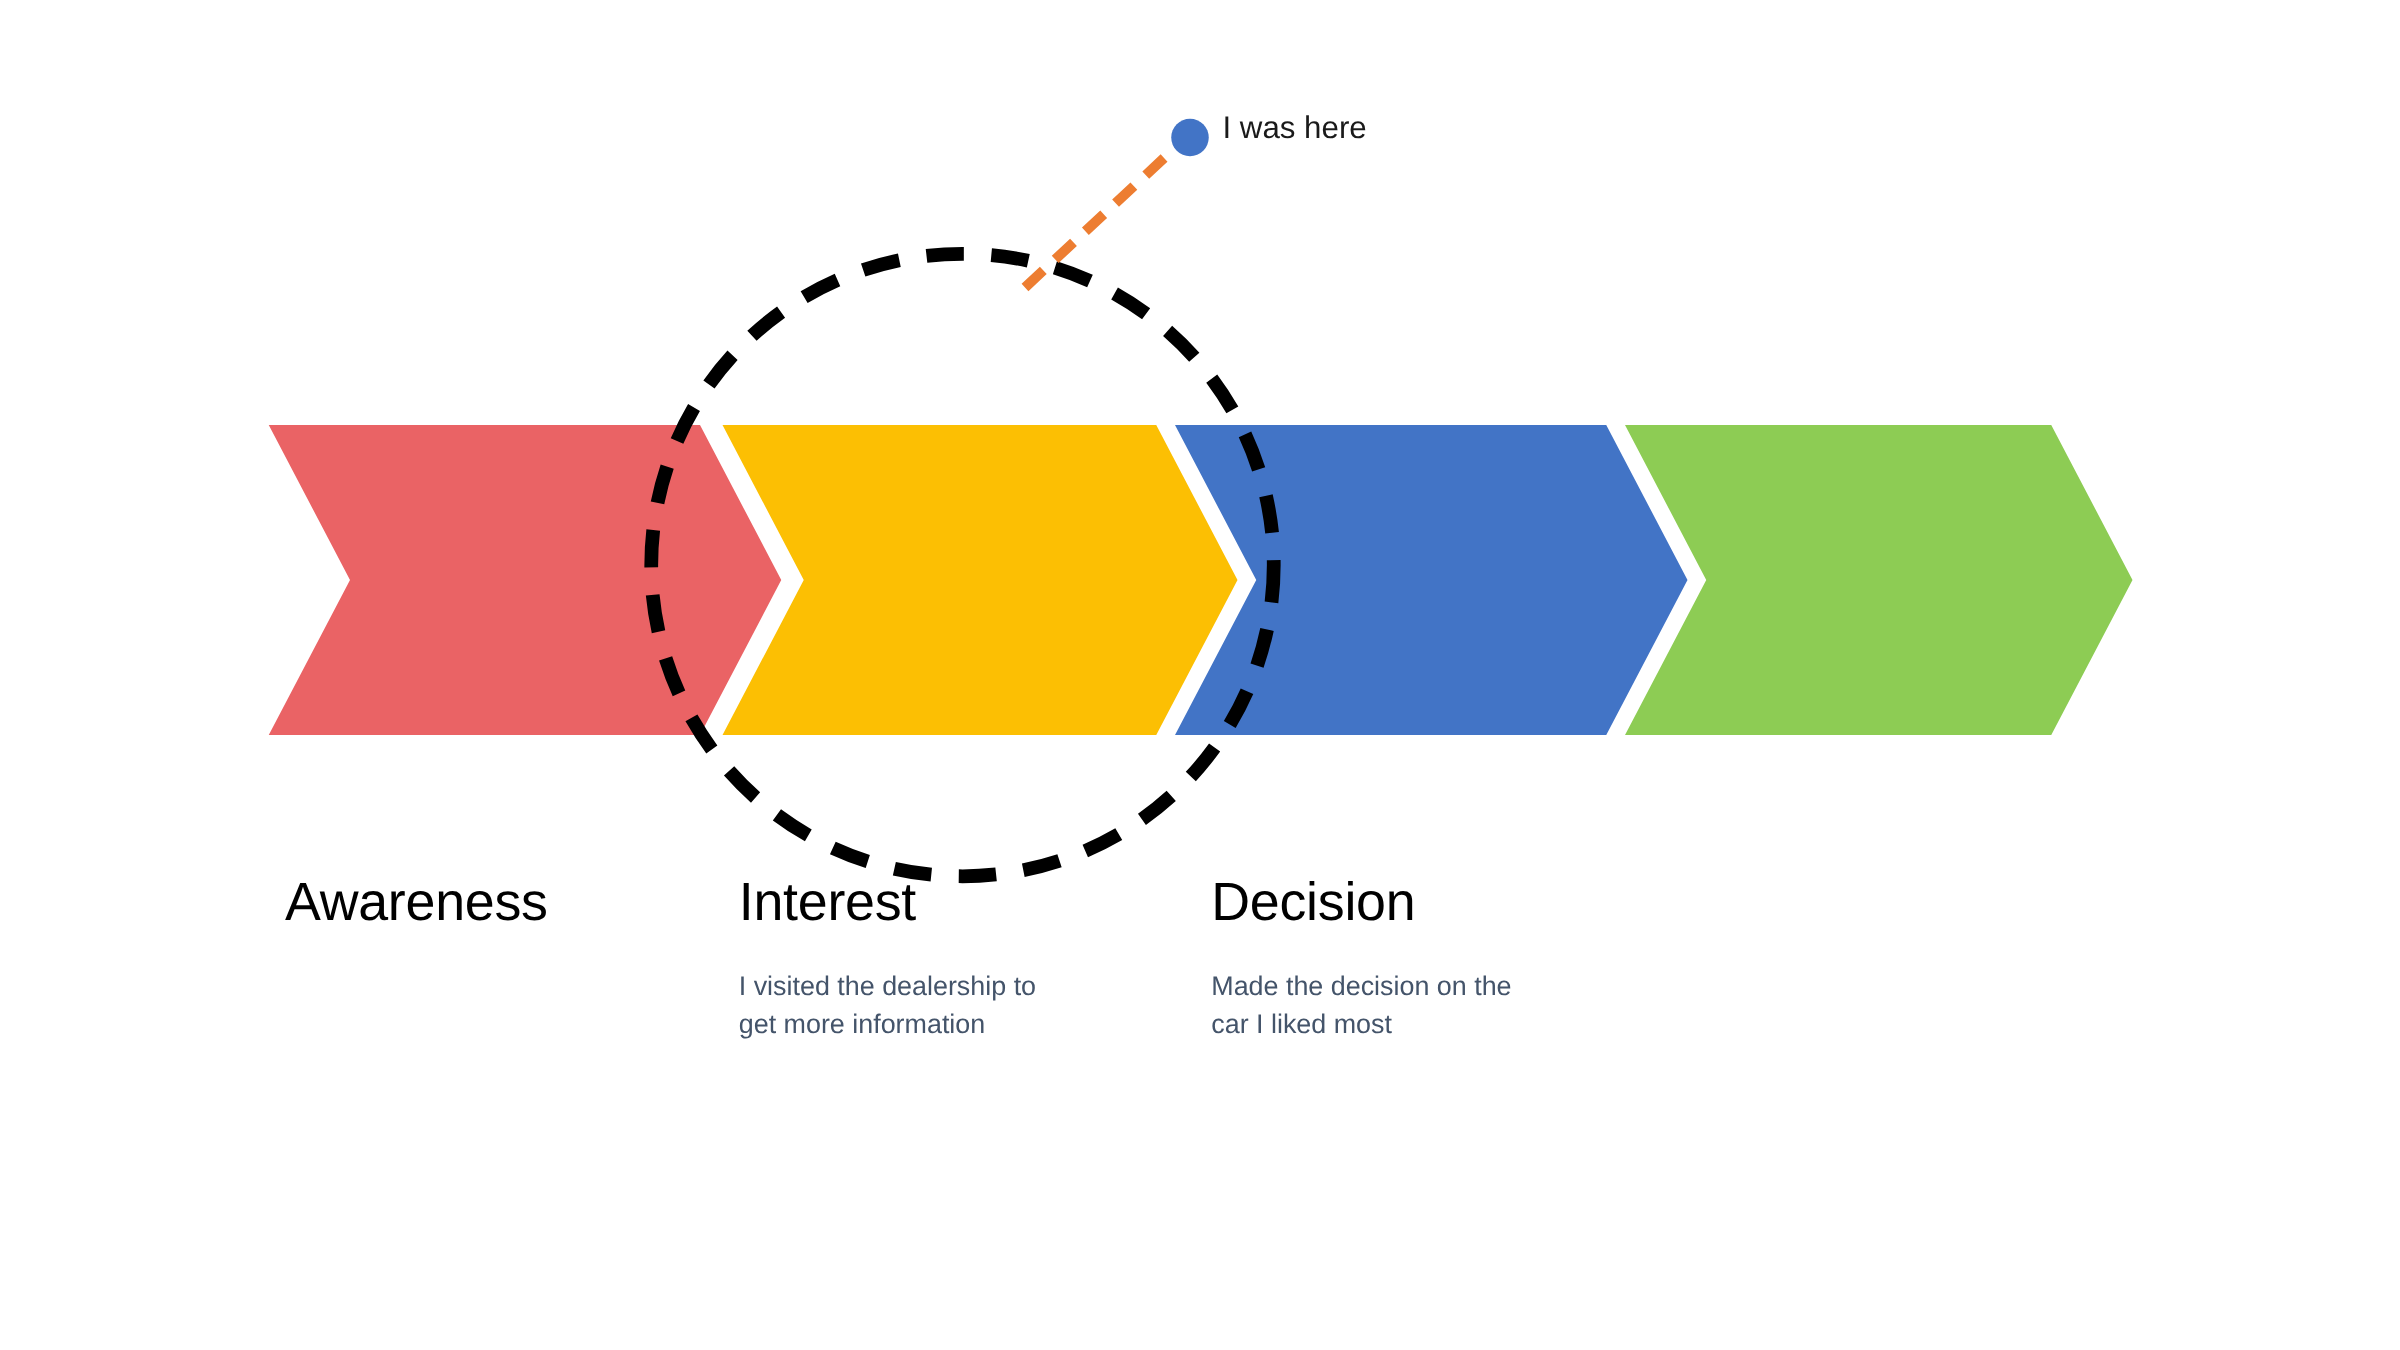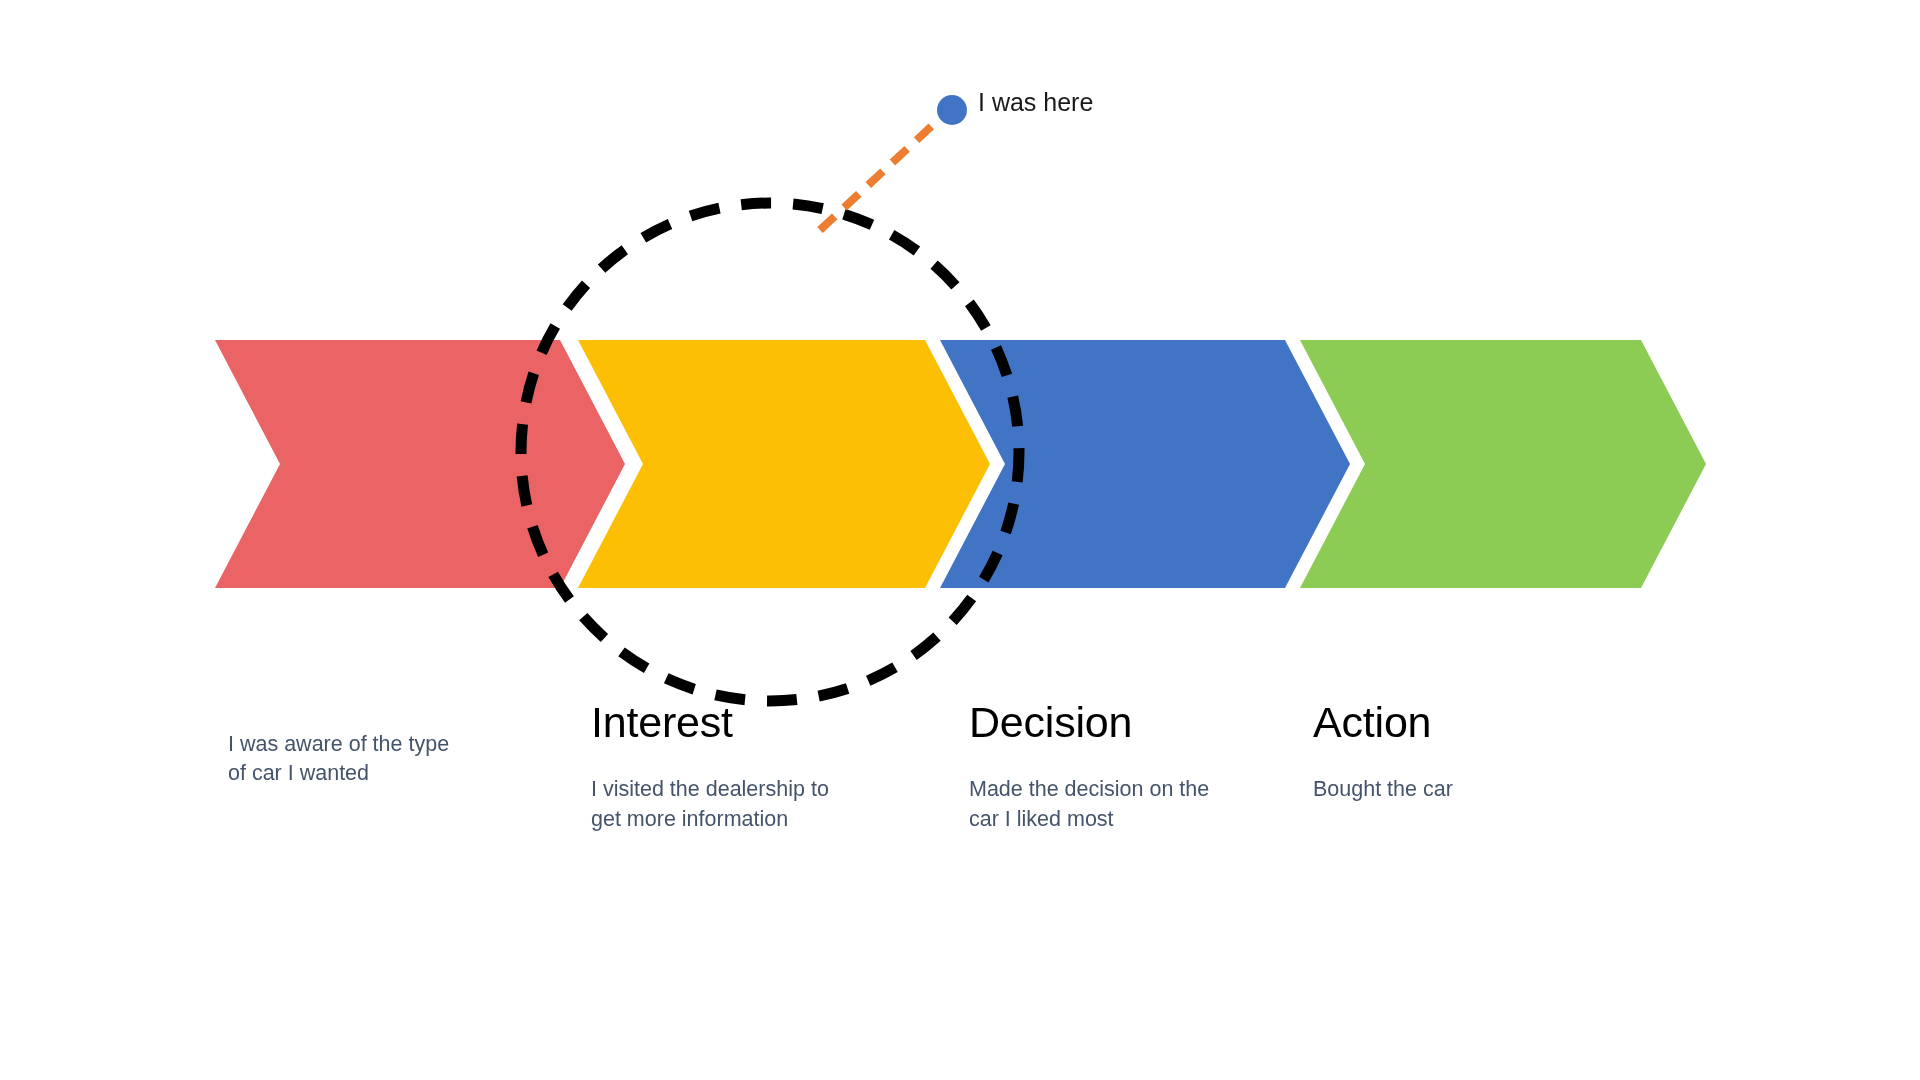--- a/index.html
+++ b/index.html
@@ -87,32 +87,28 @@
     <line id="here-connector" x1="820" y1="230" x2="936" y2="122" stroke="#ed7d31" stroke-width="8" stroke-dasharray="20 13" stroke-linecap="butt"></line>
 
     <circle id="here-dot" cx="952" cy="110" r="15" fill="#4274c6"></circle>
   </svg>
 
   <div class="labels-layer">
 
     <div id="here-marker-label">I was here</div>
 
     <div class="stage-label" style="left:228px; top:700px;">
-      <div class="stage-desc"><span>I was aware of the type</span><br><span>of car I wanted</span></div>
+      <div class="stage-title">Awareness</div>
     </div>
 
     <div class="stage-label" style="left:969px; top:700px;">
       <div class="stage-title">Decision</div>
       <div class="stage-desc"><span>Made the decision on the</span><br><span>car I liked most</span></div>
     </div>
 
     <div class="stage-label" style="left:591px; top:700px;">
       <div class="stage-title">Interest</div>
       <div class="stage-desc"><span>I visited the dealership to</span><br><span>get more information</span></div>
     </div>
 
-    <div class="stage-label" style="left:1313px; top:700px;">
-      <div class="stage-title">Action</div>
-      <div class="stage-desc"><span>Bought the car</span></div>
-    </div>
 
   </div>
 </div>
 
 </body></html>

